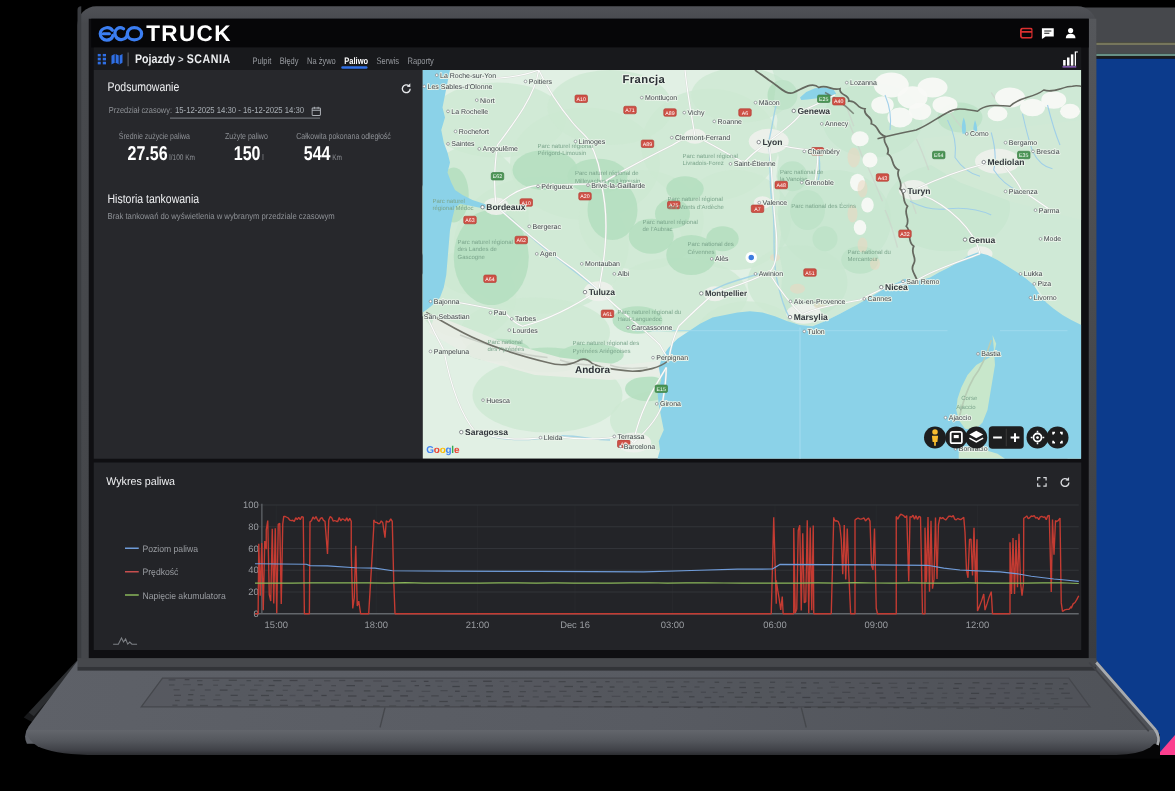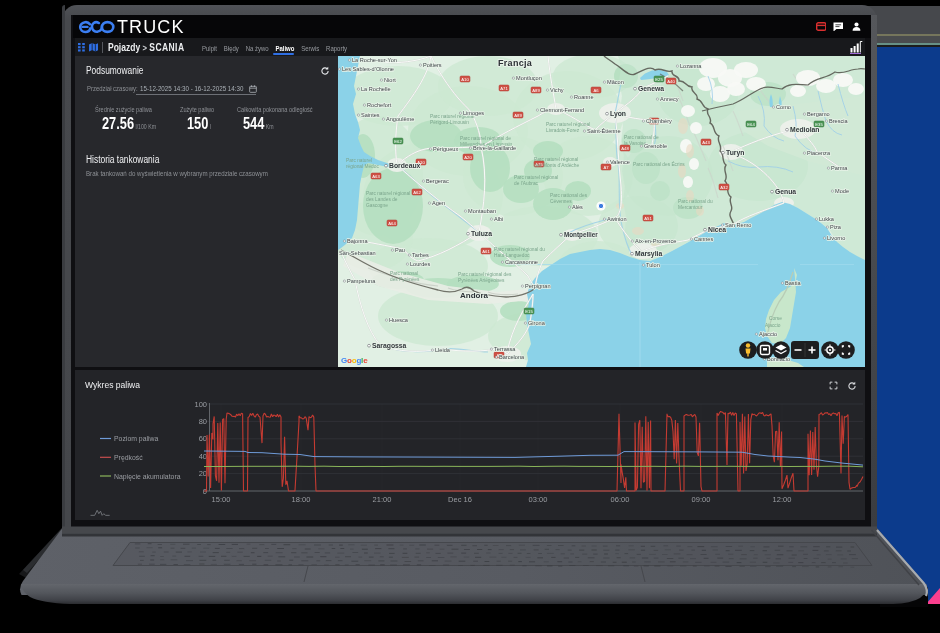--- a/index.html
+++ b/index.html
@@ -31,21 +31,21 @@
 
 <div class="abs" style="left:73px;top:15px;width:798px;height:22.5px;background:#060608;"></div>
 <svg class="abs" style="left:77.5px;top:20px;" width="38.5" height="14" viewBox="0 0 38.5 14">
   <g fill="none" stroke="#3b7ef2" stroke-width="2.6" stroke-linecap="round">
     <path d="M11.9 4.2 C10.7 2.6 8.9 1.9 7.1 2.2 C4.2 2.7 2.2 4.9 2.2 7 C2.2 9.9 4.6 12 7.4 12 C9.9 12 11.8 10.4 12.3 8.4"></path>
     <path d="M4.6 6.9 L9.5 6.9" stroke-width="2.4"></path>
     <path d="M20.8 3.0 C19.3 2.0 17.2 1.9 15.7 3.0 C14.0 4.3 13.6 6.7 14.4 8.7 C15.3 10.7 17.5 12.0 19.7 11.6 C22.1 11.1 23.8 9.3 23.9 7.0"></path>
     <path d="M23.9 7.0 C23.9 4.2 26.3 2.1 29.4 2.1 C32.8 2.1 35.3 4.2 35.3 7.0 C35.3 9.8 32.8 11.9 29.4 11.9 C26.3 11.9 23.9 9.8 23.9 7.0 Z"></path>
   </g>
 </svg>
-<div class="abs" style="left:117px;top:20.5px;color:#fff;font-weight:normal;font-size:18px;line-height:13px;letter-spacing:1.1px;">TRUCK</div>
+<div class="abs" style="left:117px;top:20.5px;color:#fff;font-weight:bold;font-size:18px;line-height:13px;letter-spacing:1.1px;">TRUCK</div>
 
 <svg class="abs" style="left:815.5px;top:21.5px;" width="10.5" height="9" viewBox="0 0 10.5 9">
   <rect x="0.7" y="0.7" width="9.1" height="7.6" rx="1.6" fill="none" stroke="#da2f2f" stroke-width="1.4"></rect>
   <line x1="0.8" y1="3.4" x2="9.7" y2="3.4" stroke="#da2f2f" stroke-width="1.4"></line>
 </svg>
 <svg class="abs" style="left:833px;top:21.5px;" width="10.5" height="9.5" viewBox="0 0 10.5 9.5">
   <path d="M0.5 0.5 h9.5 v6.6 h-6.6 l-2.9 2.4 z" fill="#fff"></path>
   <g stroke="#17181a" stroke-width="0.8">
     <line x1="2.4" y1="2.8" x2="8.1" y2="2.8"></line>
     <line x1="2.4" y1="4.6" x2="6.5" y2="4.6"></line>

